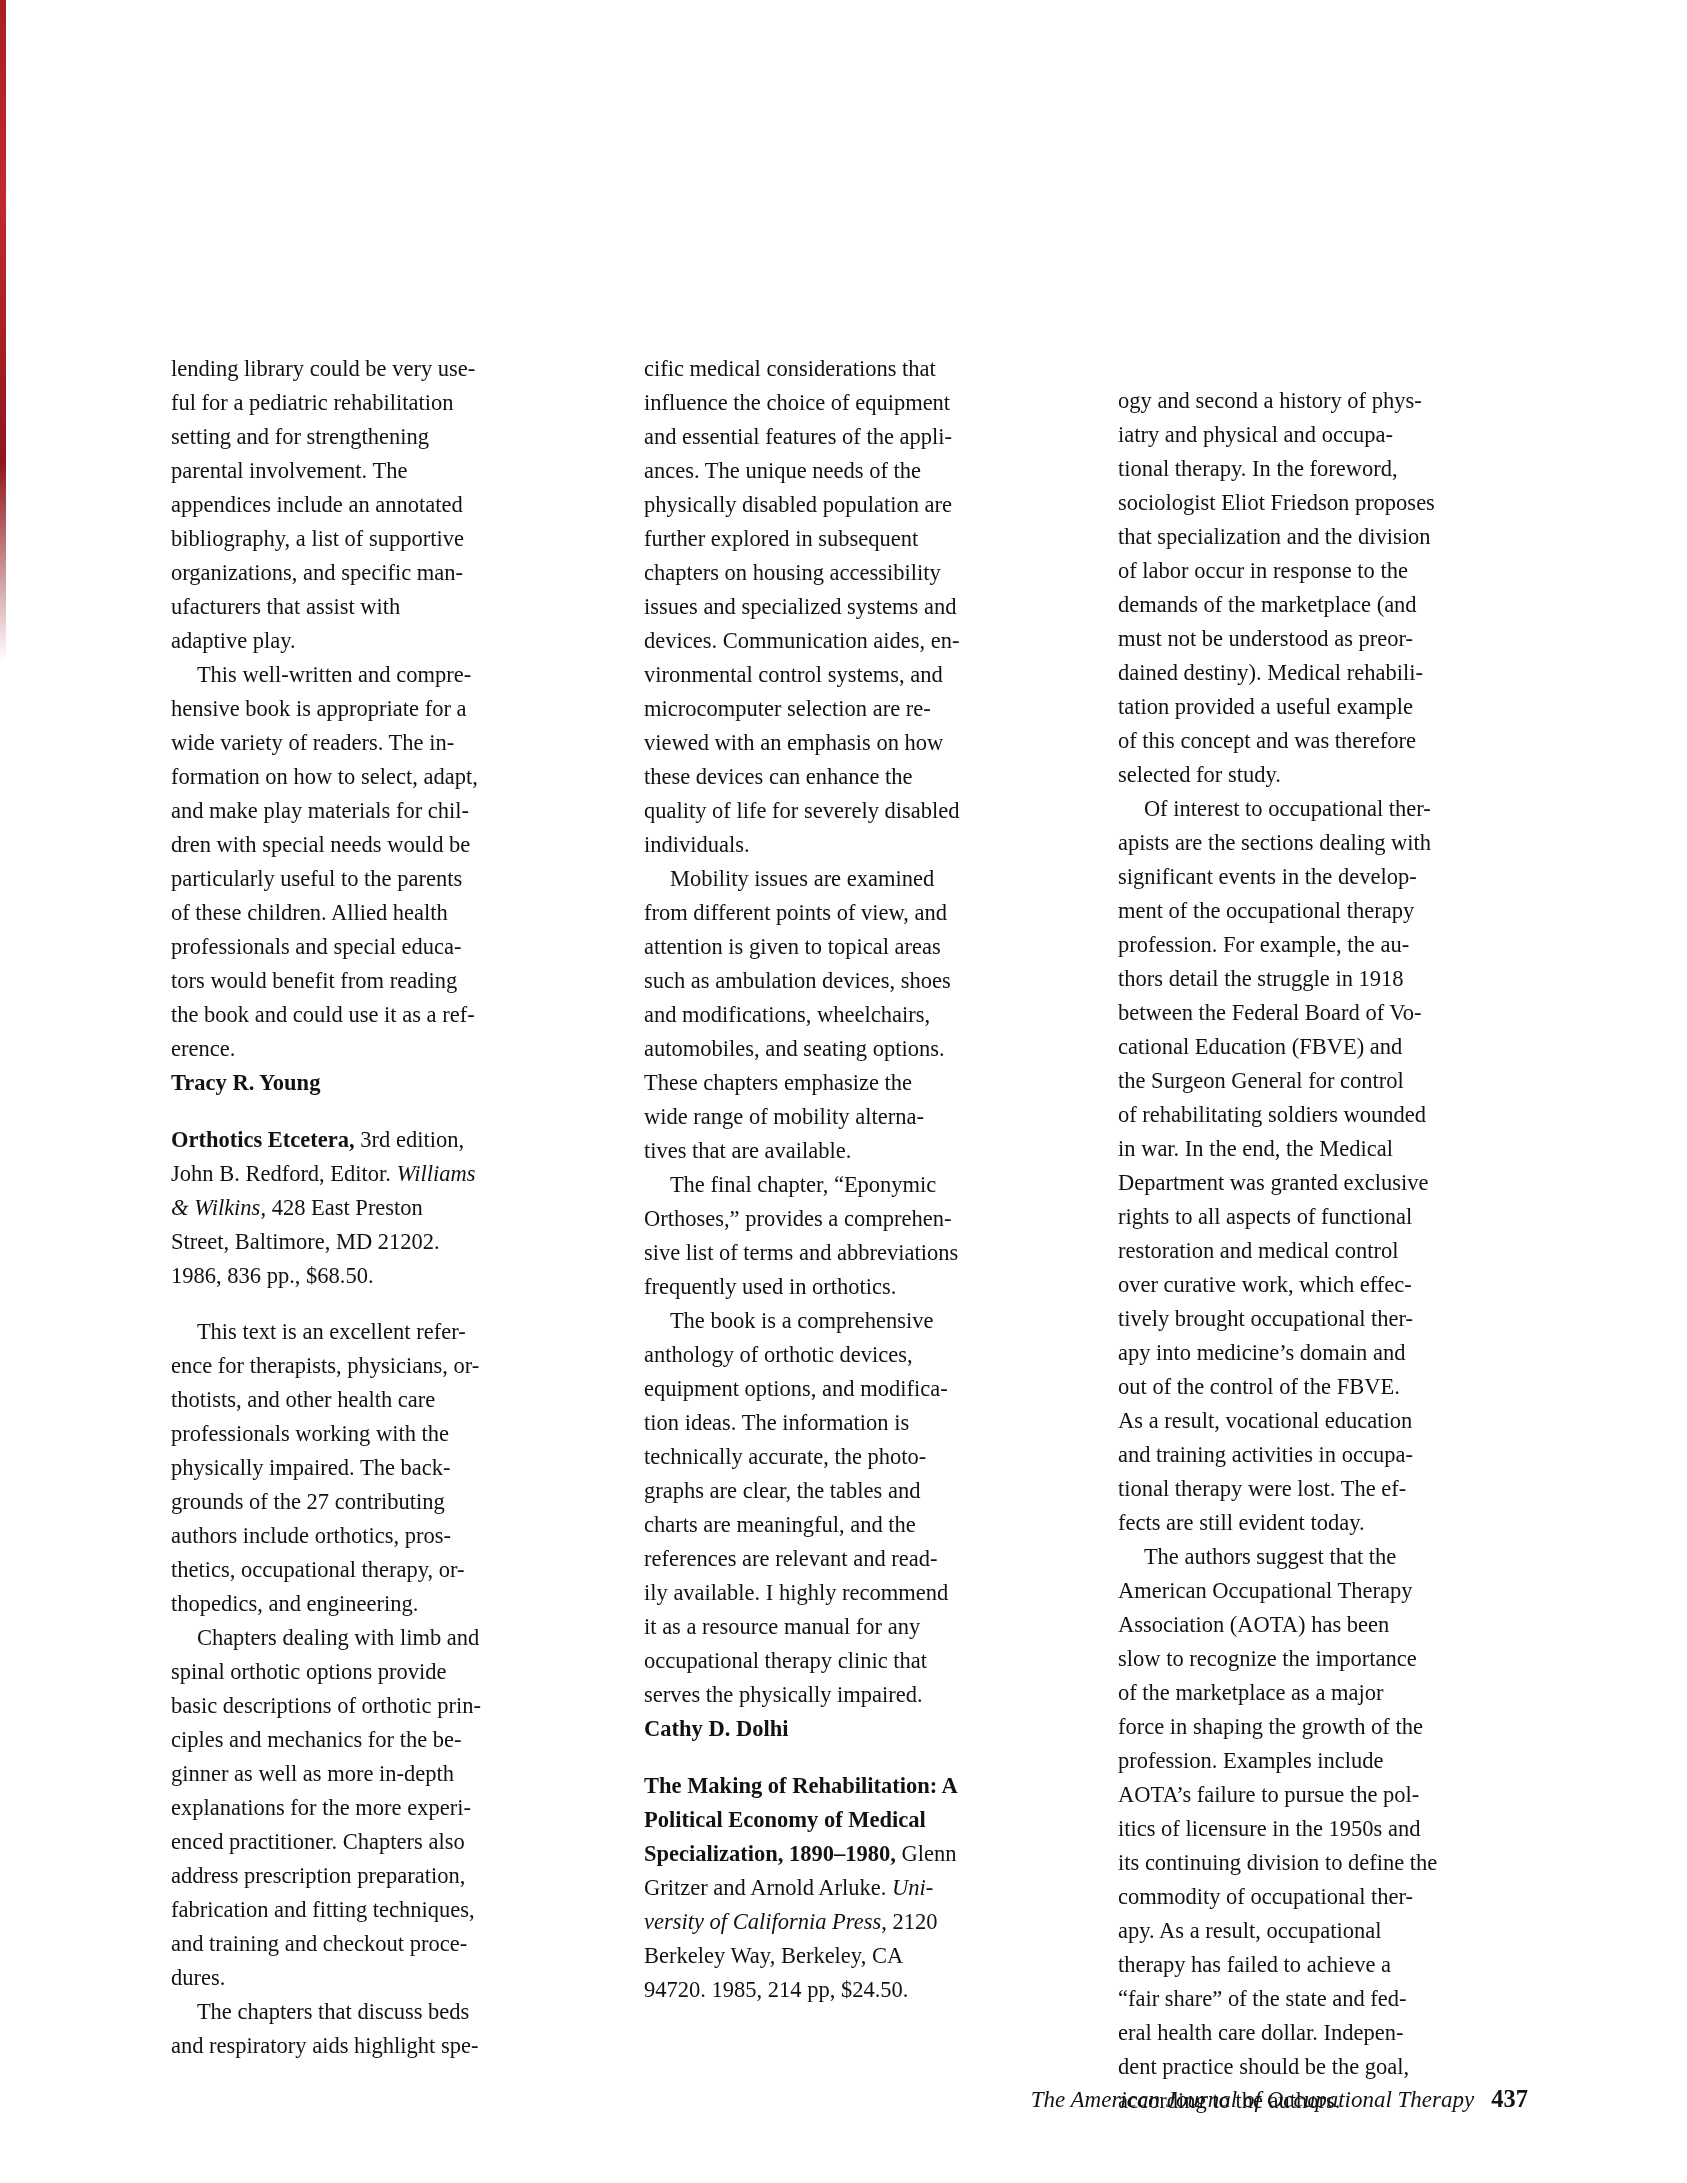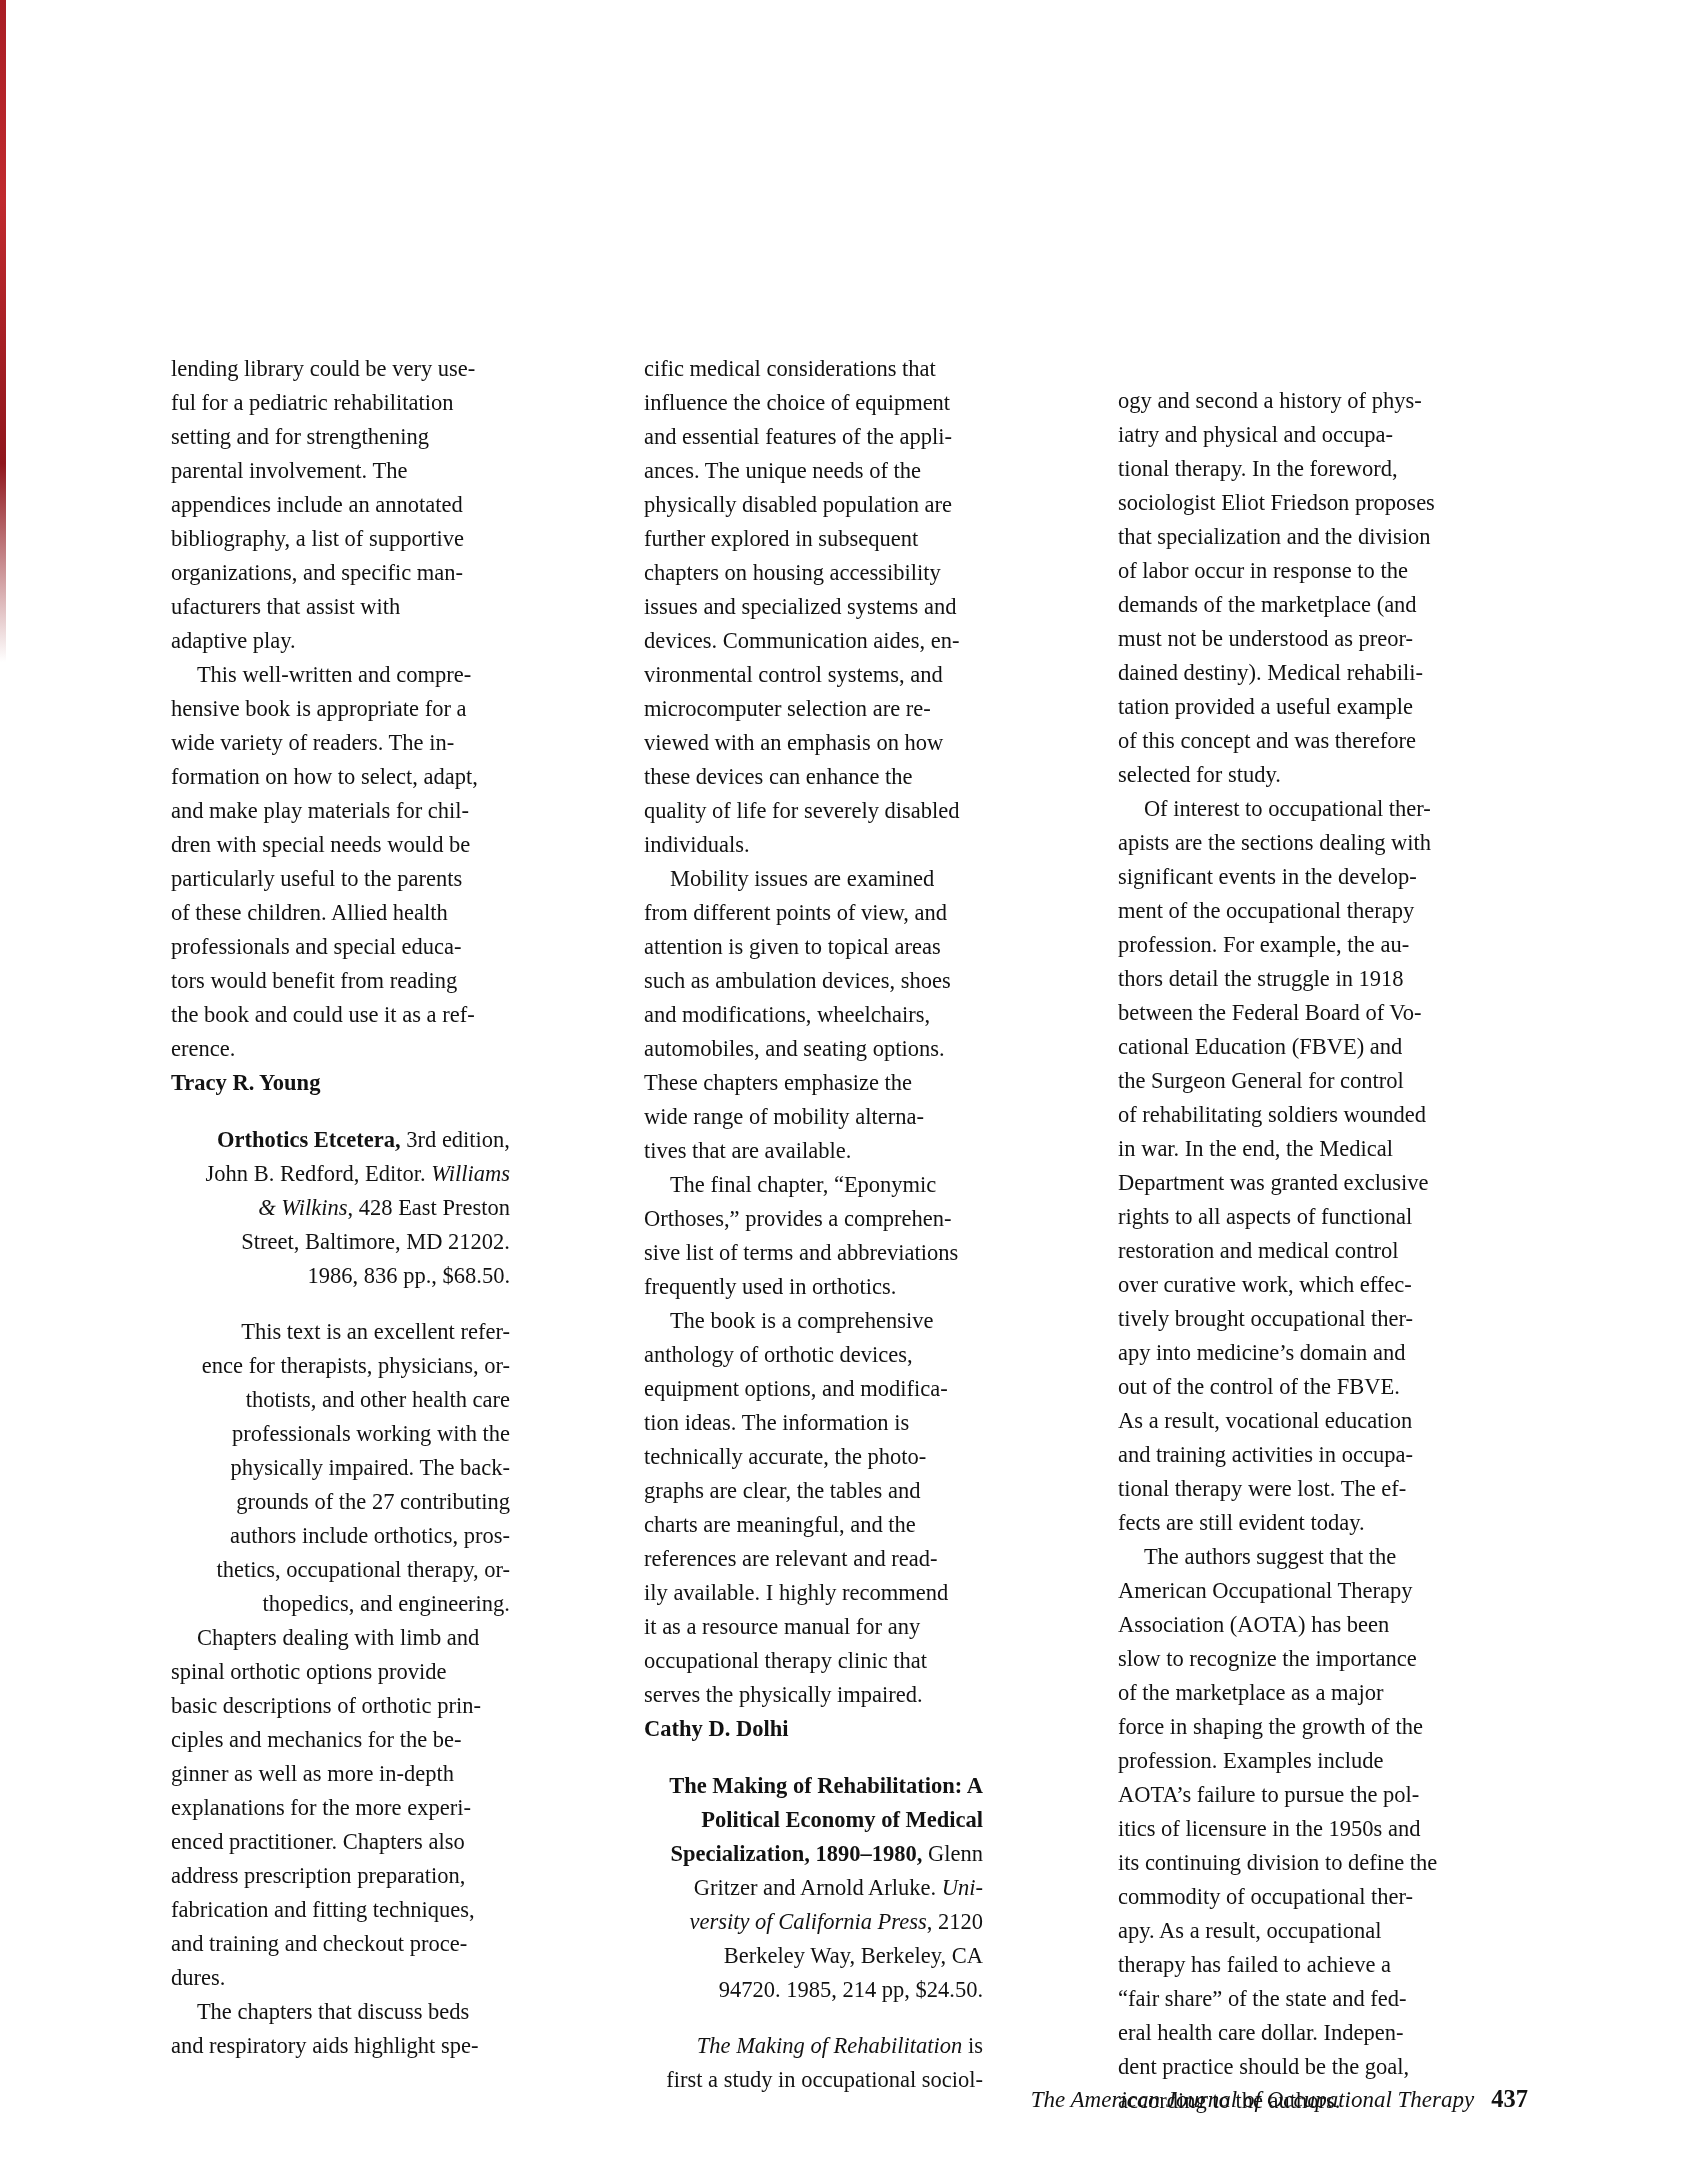--- a/index.html
+++ b/index.html
@@ -24,21 +24,21 @@
     top: 352px;
     width: 339px;
     font-size: 22.5px;
     line-height: 34px;
     text-align: left;
   }
   #col-0 { left: 171px; }
   #col-1 { left: 644px; }
   #col-2 { left: 1118px; margin-top: 32px; }
   .block { margin: 0; }
-  .block.gap { margin-top: 22.5px; text-align: right; }
+  .block.gap { margin-top: 22.5px; }
   .ln { white-space: nowrap; }
   .indent .ln:first-child { text-indent: 1.15em; }
   .sig { text-align: left; }
   .b { font-weight: bold; }
   .i { font-style: italic; }
   .footer {
     position: absolute;
     top: 2085px;
     right: 159px;
     white-space: nowrap;
@@ -176,24 +176,20 @@
         <div class="ln"><span class="b">Cathy D. Dolhi</span></div>
       </div>
       <div class="block ref gap">
         <div class="ln"><span class="b">The Making of Rehabilitation: A</span></div>
         <div class="ln"><span class="b">Political Economy of Medical</span></div>
         <div class="ln"><span class="b">Specialization, 1890–1980,</span><span> Glenn</span></div>
         <div class="ln"><span>Gritzer and Arnold Arluke. </span><span class="i">Uni-</span></div>
         <div class="ln"><span class="i">versity of California Press</span><span>, 2120</span></div>
         <div class="ln">Berkeley Way, Berkeley, CA</div>
         <div class="ln">94720. 1985, 214 pp, $24.50.</div>
-      </div>
-      <div class="block para gap indent">
-        <div class="ln"><span class="i">The Making of Rehabilitation</span><span> is</span></div>
-        <div class="ln">first a study in occupational sociol-</div>
       </div>
     </div>
   <div class="col" id="col-2">
       <div class="block para">
         <div class="ln">ogy and second a history of phys-</div>
         <div class="ln">iatry and physical and occupa-</div>
         <div class="ln">tional therapy. In the foreword,</div>
         <div class="ln">sociologist Eliot Friedson proposes</div>
         <div class="ln">that specialization and the division</div>
         <div class="ln">of labor occur in response to the</div>

